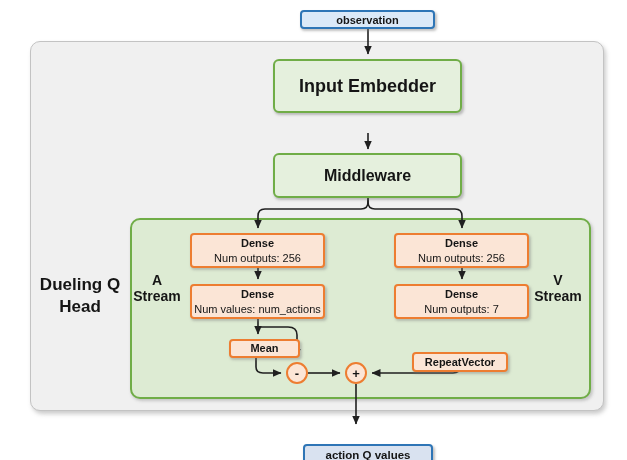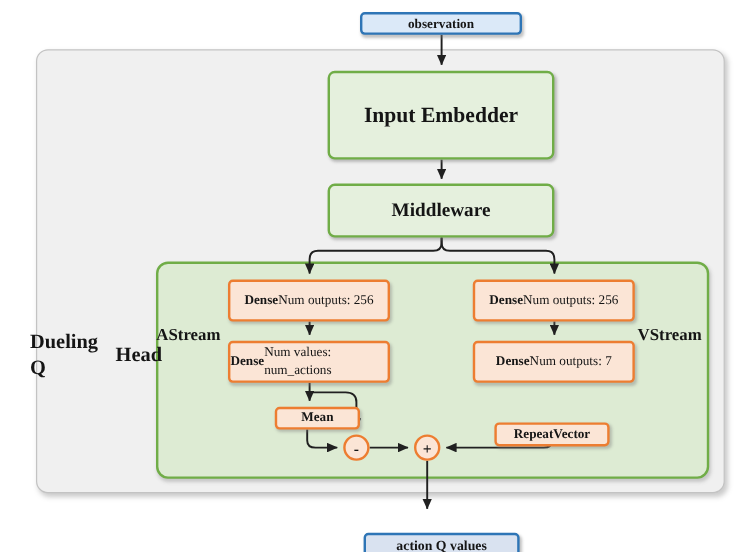--- a/index.html
+++ b/index.html
@@ -8,22 +8,22 @@
     --orange-border:#ED7D31; --orange-fill:#FBE5D6;
     --gray-fill:#F0F0F0; --gray-border:#C3C3C3; --ink:#151515; --wire:#202020;
   }
   html,body{margin:0;padding:0;background:#fff;}
   .canvas{
     position:relative; width:627px; height:460px; overflow:hidden;
     font-family:"Liberation Sans","DejaVu Sans",sans-serif; color:var(--ink);
     background:#fff;
   }
   .abs{position:absolute; box-sizing:border-box;}
-  .center{display:flex; align-items:center; justify-content:center; text-align:left;font-family:Liberation Serif, serif;}
-  .col{flex-direction:row;}
+  .center{display:flex; align-items:center; justify-content:center; text-align:center;}
+  .col{flex-direction:column;}
 
   .panel{
     left:30px; top:41px; width:574px; height:370px;
     background:var(--gray-fill); border:1.5px solid var(--gray-border);
     border-radius:10px; box-shadow:2px 3px 4px rgba(140,140,140,.45);
   }
   .green-container{
     left:130px; top:218px; width:461px; height:181px;
     background:var(--green-container-fill); border:2px solid var(--green-border);
     border-radius:10px; box-shadow:1.5px 2px 3px rgba(120,120,120,.35);
@@ -51,21 +51,21 @@
   .node-orange.small{font-weight:bold; line-height:1;}
   .op-circle{
     width:22px; height:22px; border-radius:50%;
     background:var(--orange-fill); border:2px solid var(--orange-border);
     font-weight:bold; font-size:13px; line-height:1;
   }
   .side-label{font-weight:bold; font-size:14px; line-height:1.15;}
   .dueling-label{font-weight:bold; font-size:17px; line-height:1.3;}
 
   .obs{left:300px; top:10px; width:135px; height:19px;}
-  .ie{left:273px; top:59px; width:189px; height:74px; font-size:18px;}
+  .ie{left:273px; top:59px; width:189px; height:54px; font-size:18px;}
   .mw{left:273px; top:153px; width:189px; height:45px; font-size:16px;}
   .a1{left:190px; top:233px; width:135px; height:35px;}
   .a2{left:190px; top:284px; width:135px; height:35px;}
   .v1{left:394px; top:233px; width:135px; height:35px;}
   .v2{left:394px; top:284px; width:135px; height:35px;}
   .mean{left:229px; top:339px; width:71px; height:19px;}
   .rep{left:412px; top:352px; width:96px; height:20px;}
   .minus{left:286px; top:362px;}
   .plus{left:345px; top:362px;}
   .duel{left:25px; top:274px; width:110px;}

